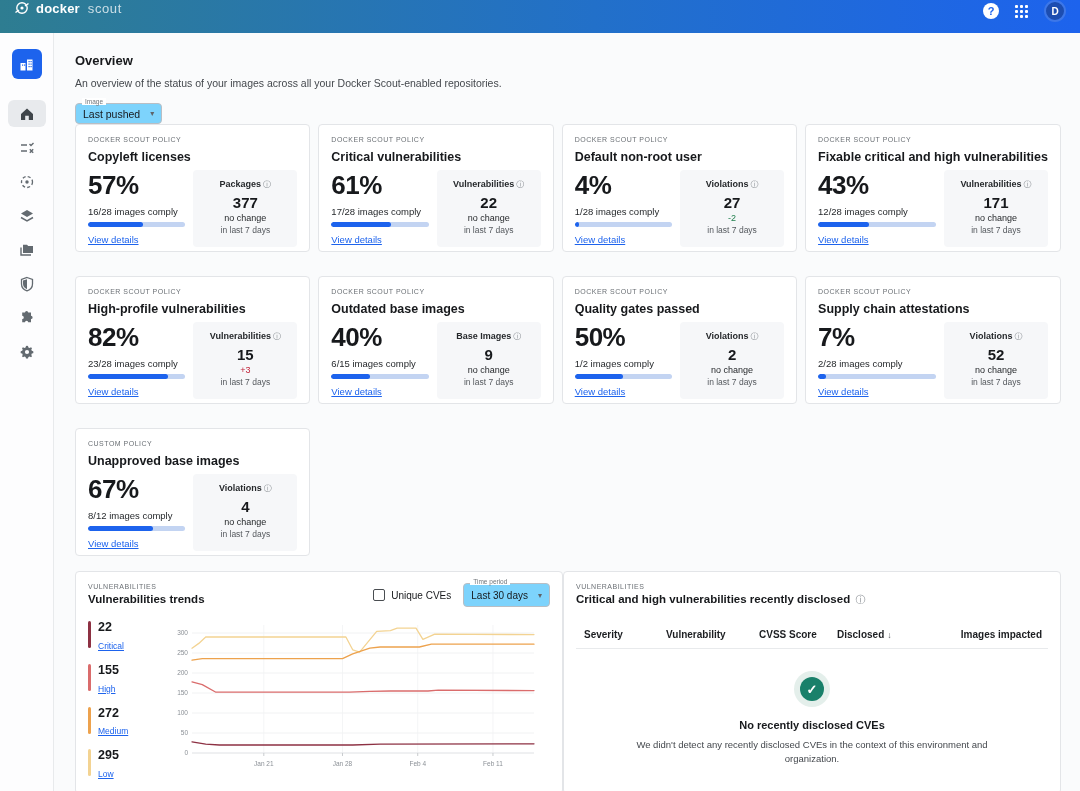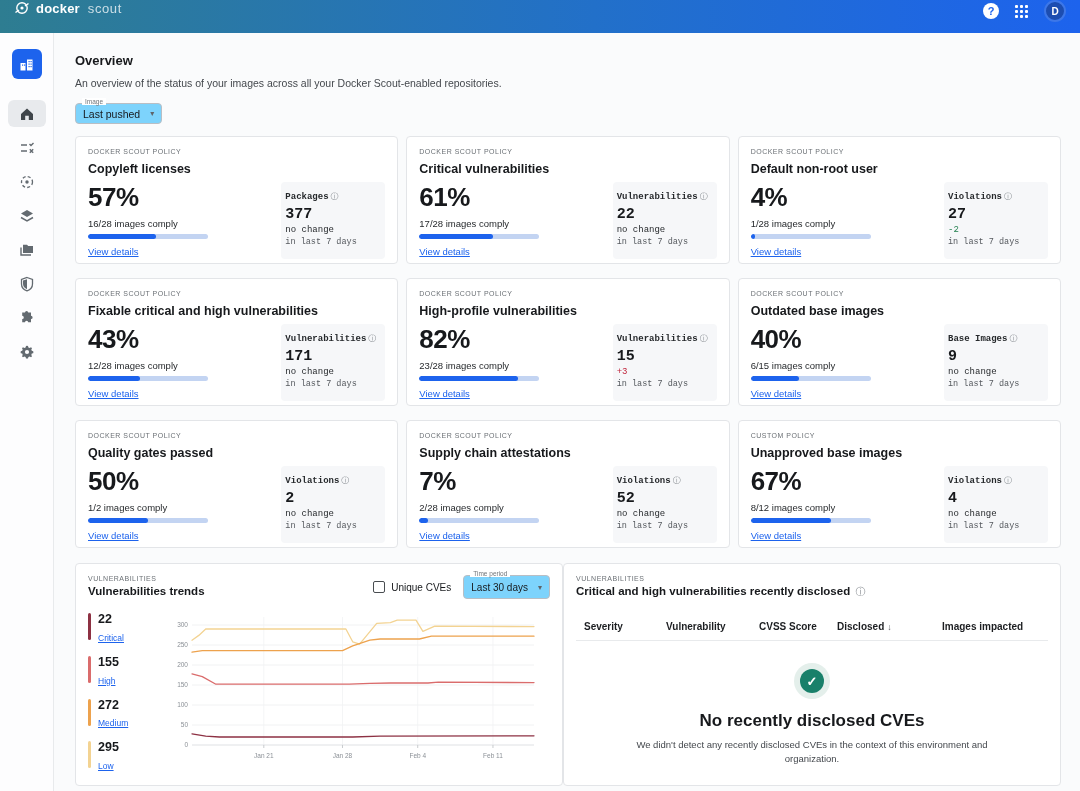--- a/index.html
+++ b/index.html
@@ -37,32 +37,32 @@
   .page-sub { font-size:10.5px; color:#44484d; margin-top:9px; }
 
   .select-box { position:relative; display:inline-flex; align-items:center; justify-content:space-between;
     border:1px solid #b9bec4; border-radius:4px; background:#7dd3fc; height:21px; padding:0 7px;
     font-size:10.5px; margin-top:14px; min-width:82px; cursor:pointer; }
   .select-label { position:absolute; top:-6px; left:6px; background:#fff; padding:0 3px;
     font-size:6.5px; color:#70757a; }
   .caret { font-size:8px; color:#5f6368; margin-left:10px; }
 
   
-  .cards { display:grid; grid-template-columns:repeat(3,1fr); gap:14px 8px; margin-top:12px; }
+  .cards { display:grid; grid-template-columns:repeat(4,1fr); gap:24px 8px; }
   .card { background:#fff; border:1px solid #e3e5e8; border-radius:4px; padding:11px 12px; height:128px; }
   .eyebrow { font-size:7px; letter-spacing:.07em; color:#6b7075; text-transform:uppercase; }
   .card-title { font-size:12.5px; font-weight:bold; margin-top:7px; white-space:nowrap; overflow:hidden; }
   .card-body { display:flex; justify-content:space-between; margin-top:6px; }
   .card-left { flex:1; padding-right:8px; }
   .pct { font-size:26px; font-weight:bold; letter-spacing:-.5px; }
   .comply { font-size:9.5px; margin-top:5px; color:#26292c; }
   .bar { height:5px; border-radius:3px; background:#c3d4f2; margin-top:5px; overflow:hidden; max-width:120px; }
   .bar > i { display:block; height:100%; background:#1d63ed; border-radius:3px; }
   .view-link { display:inline-block; font-size:9.5px; color:#1d63ed; text-decoration:underline; margin-top:7px; cursor:pointer; }
-  .stat-box { width:104px; background:#f6f7f9; border-radius:4px; padding:9px 4px; flex:0 0 auto;font-family:Liberation Mono, monospace; }
+  .stat-box { width:104px; background:#f6f7f9; border-radius:4px; text-align:center; padding:9px 4px; flex:0 0 auto; }
   .stat-label { font-size:9px; font-weight:bold; color:#26292c; }
   .info-i { font-size:8px; color:#8a8f94; margin-left:2px; font-weight:normal; }
   .stat-value { font-size:15px; font-weight:bold; margin-top:4px; }
   .stat-change { font-size:9px; margin-top:2px; color:#26292c; }
   .stat-period { font-size:8.5px; color:#55595e; margin-top:2px; }
 
   
   .panels { display:grid; grid-template-columns:488px 1fr; margin-top:15px; }
   .panel { background:#fff; border:1px solid #e3e5e8; border-radius:4px; padding:11px 12px; height:223px; }
   .panel-head { display:flex; align-items:flex-start; }
@@ -81,28 +81,28 @@
   .legend-label { font-size:8.5px; color:#1d63ed; text-decoration:underline; cursor:pointer; }
   #trend-svg { width:372px; height:162px; }
 
   
   .table-head { display:flex; margin-top:22px; padding:0 6px 8px 8px; border-bottom:1px solid #e8eaec; }
   .th { font-size:10px; font-weight:bold; color:#1c1e21; }
   .th-severity { flex:0 0 82px; }
   .th-vuln { flex:1; }
   .th-cvss { flex:0 0 78px; }
   .th-disclosed { flex:0 0 105px; }
-  .th-impacted { flex:0 0 100px; text-align:left; }
+  .th-impacted { flex:0 0 100px; text-align:right; }
   .sort-arrow { font-size:9px; color:#5f6368; margin-left:3px; }
   .empty-state { display:flex; flex-direction:column; align-items:center; margin-top:22px; }
   .check-halo { width:36px; height:36px; border-radius:50%; background:#e4efeb;
     display:flex; align-items:center; justify-content:center; }
   .check-circle { width:24px; height:24px; border-radius:50%; background:#19806a; color:#fff;
     display:flex; align-items:center; justify-content:center; font-size:13px; font-weight:bold; }
-  .empty-title { font-size:17px; font-weight:bold; margin-top:12px; }
+  .empty-title { font-size:11px; font-weight:bold; margin-top:12px; }
   .empty-desc { font-size:9.5px; color:#44484d; margin-top:7px; text-align:center; max-width:370px; line-height:1.45; }
 
   .watermark { position:absolute; right:6px; bottom:-12px; font-size:9px; color:#bdc1c6; }
 </style>
 </head>
 <body>
 
 <header class="topbar">
   <div class="logo">
     <svg class="logo-mark" viewBox="0 0 16 16">

